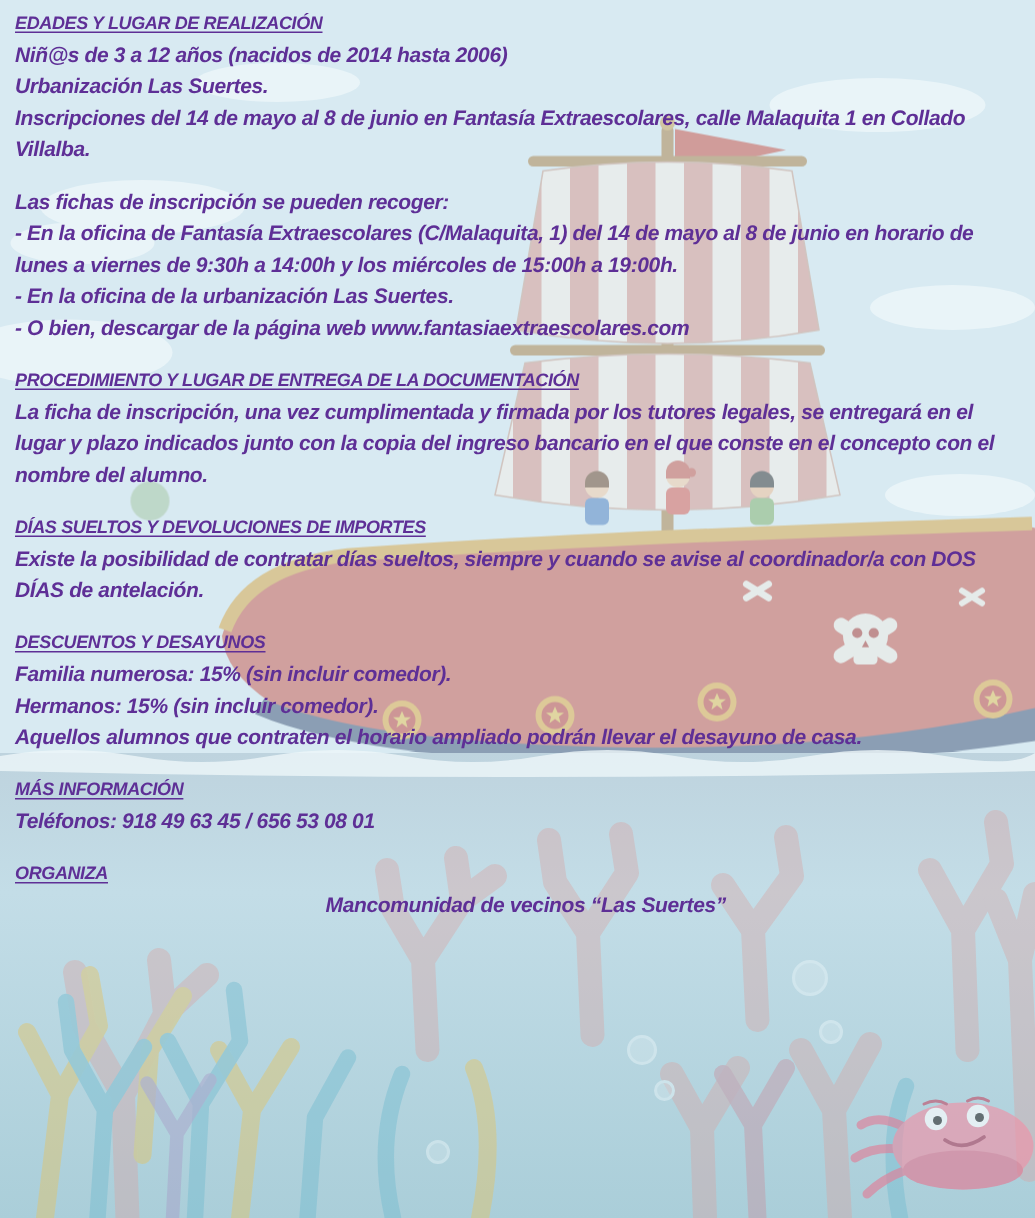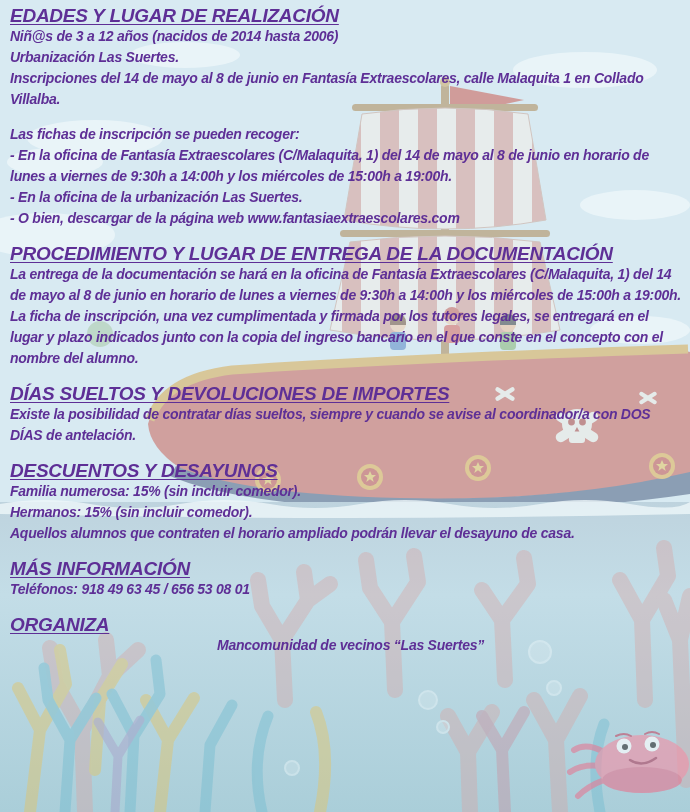--- a/index.html
+++ b/index.html
@@ -10,21 +10,21 @@
   }
   .bg { position:absolute; left:0; top:0; width:690px; height:812px; z-index:0; }
   .content {
     position:absolute; left:0; top:0; width:690px; height:812px; z-index:1;
     padding:5px 6px 0 10px;
     color:#5e2f96; font-weight:bold; font-style:italic;
     font-size:14px; line-height:21px; letter-spacing:-0.25px;
   }
   .content section { margin-bottom:14px; }
   .content h2 {
-    font-size:19px; font-weight:bold; font-style:italic;
+    font-size:12px; font-weight:bold; font-style:italic;
     text-decoration:underline; text-underline-offset:2px;
   }
   .content p { margin:0; }
   .content p.indent { padding-left:7px;text-align:center; }
 </style>
 </head>
 <body>
 
 <div class="flyer">
 
@@ -178,21 +178,20 @@
 
     <section>
       <p>Las fichas de inscripción se pueden recoger:</p>
       <p>- En la oficina de Fantasía Extraescolares (C/Malaquita, 1) del 14 de mayo al 8 de junio en horario de lunes a viernes de 9:30h a 14:00h y los miércoles de 15:00h a 19:00h.</p>
       <p>- En la oficina de la urbanización Las Suertes.</p>
       <p>- O bien, descargar de la página web www.fantasiaextraescolares.com</p>
     </section>
 
     <section>
       <h2>PROCEDIMIENTO Y LUGAR DE ENTREGA DE LA DOCUMENTACIÓN</h2>
-      <p>La entrega de la documentación se hará en la oficina de Fantasía Extraescolares (C/Malaquita, 1) del 14 de mayo al 8 de junio en horario de lunes a viernes de 9:30h a 14:00h y los miércoles de 15:00h a 19:00h.</p>
       <p>La ficha de inscripción, una vez cumplimentada y firmada por los tutores legales, se entregará en el lugar y plazo indicados junto con la copia del ingreso bancario en el que conste en el concepto con el nombre del alumno.</p>
     </section>
 
     <section>
       <h2>DÍAS SUELTOS Y DEVOLUCIONES DE IMPORTES</h2>
       <p>Existe la posibilidad de contratar días sueltos, siempre y cuando se avise al coordinador/a con DOS DÍAS de antelación.</p>
     </section>
 
     <section>
       <h2>DESCUENTOS Y DESAYUNOS</h2>

